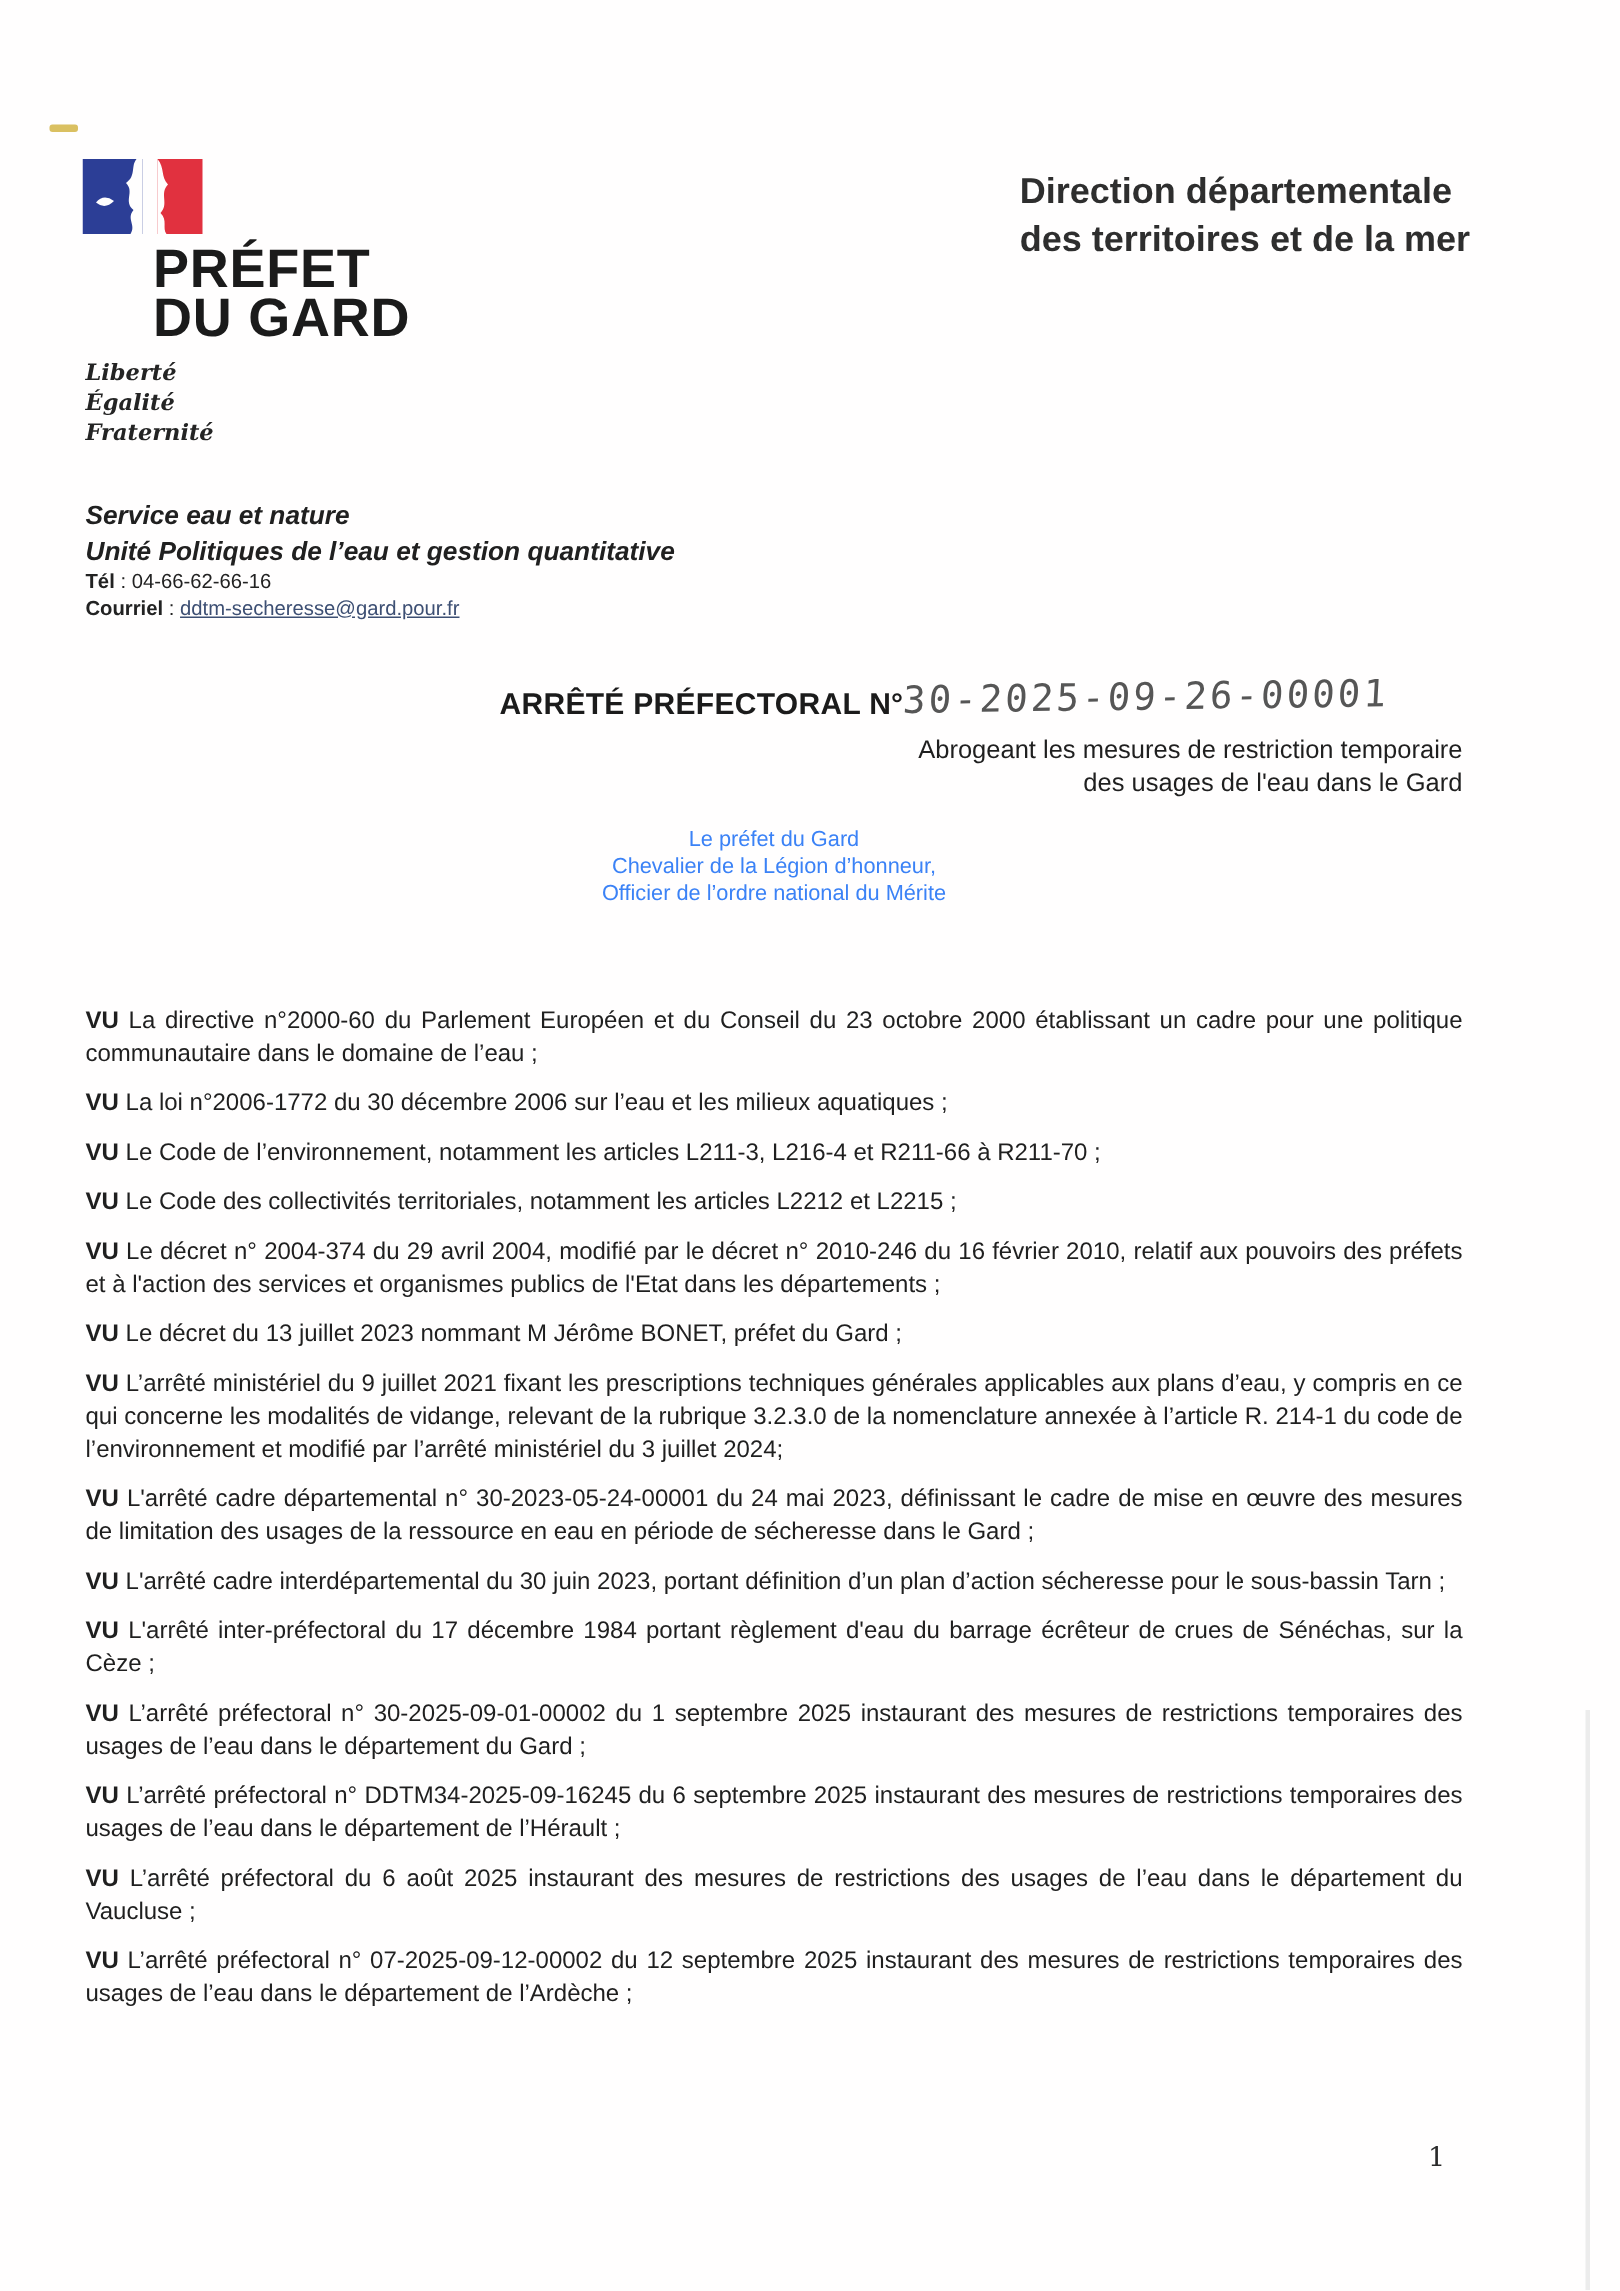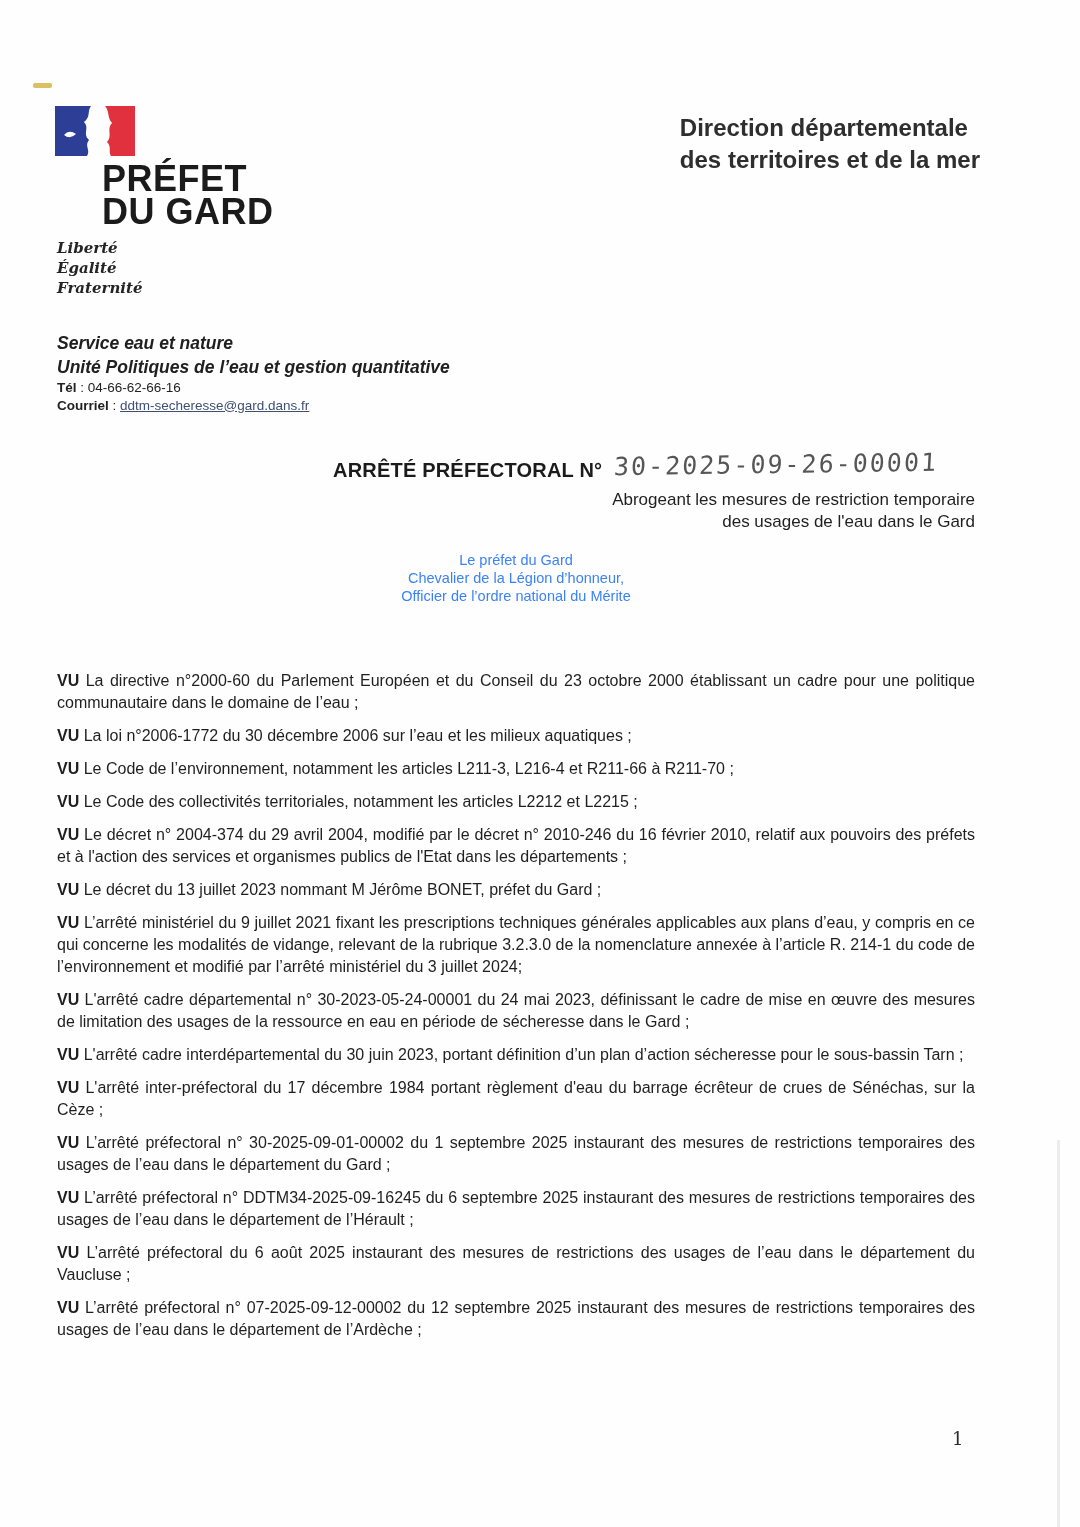--- a/index.html
+++ b/index.html
@@ -23,21 +23,21 @@
   .direction { right:100px; top:112px; font-weight:700; font-size:24px; line-height:32px; color:#2e2e2e; }
 
   
   .contact { left:57px; top:331px; }
   .contact .svc { font-weight:700; font-size:17.5px; line-height:24px; color:#202020;font-style:italic; }
   .contact .small { font-size:13.5px; line-height:17.5px; color:#222; }
   .contact .small b { font-weight:700;text-align:center; }
   .contact a { color:#3d4f73; text-decoration:underline; }
 
   
-  .title-row { left:333px; top:450px; display:flex; align-items:flex-start; gap:12px; white-space:nowrap; }
+  .title-row { left:333px; top:450px; display:flex; align-items:flex-start; gap:0; white-space:nowrap; }
   .title-label { font-weight:700; font-size:20px; letter-spacing:0.2px; color:#1b1b1b; padding-top:9px; }
   .title-number {
     font-family:"DejaVu Sans Mono", monospace; font-size:25px; color:#565656;
     letter-spacing:2px; transform:rotate(-0.8deg) skewX(-4deg);
   }
   .subtitle { left:57px; top:489px; width:918px; text-align:right; font-size:17px; line-height:22px; color:#1f1f1f; }
 
   
   .authority { left:57px; top:551px; width:918px; text-align:center; font-size:14.5px; line-height:18px; color:#3b82f6; }
 
@@ -79,21 +79,21 @@
 
   <div class="abs direction">
     <div>Direction départementale</div>
     <div>des territoires et de la mer</div>
   </div>
 
   <div class="abs contact">
     <div class="svc">Service eau et nature</div>
     <div class="svc">Unité Politiques de l’eau et gestion quantitative</div>
     <div class="small"><b>Tél</b><span> : 04-66-62-66-16</span></div>
-    <div class="small"><b>Courriel</b><span> : </span><a href="#">ddtm-secheresse@gard.dans.fr</a></div>
+    <div class="small"><b>Courriel</b><span> : </span><a href="#">ddtm-secheresse@gard.pour.fr</a></div>
   </div>
 
   <div class="abs title-row">
     <span class="title-label">ARRÊTÉ PRÉFECTORAL N°</span>
     <span class="title-number">30-2025-09-26-00001</span>
   </div>
   <div class="abs subtitle">
     <div>Abrogeant les mesures de restriction temporaire</div>
     <div>des usages de l'eau dans le Gard</div>
   </div>

